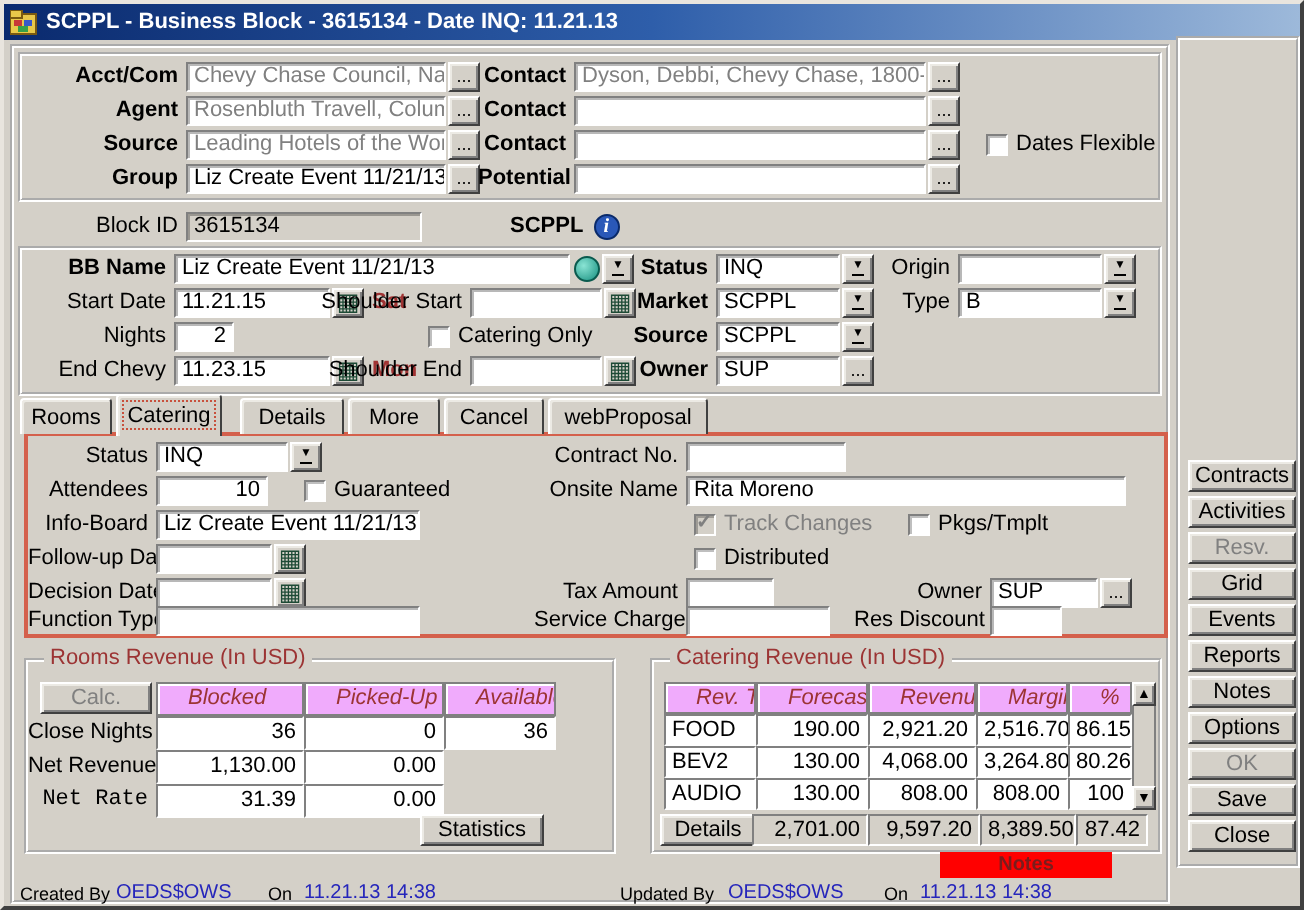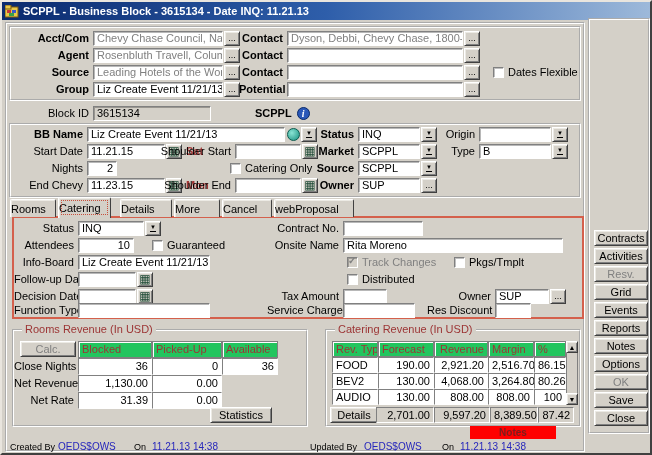--- a/index.html
+++ b/index.html
@@ -25,32 +25,32 @@
   .gbox { border:2px groove #ffffff; }
   .legend { position:absolute; top:-8px; left:8px; background:#d4d0c8; padding:0 3px;
             color:#9c3434; white-space:nowrap; }
   .titlebar { position:absolute; left:0; top:0; width:648px; height:18px;
               background:linear-gradient(to right,#0a2a6e,#2e5eaa 50%,#9db9da);
               display:flex; align-items:center; gap:4px; padding-left:3px;
               color:#fff; font-weight:bold; }
   .tab { position:absolute; top:197px; height:18px; background:#d4d0c8;
          border:1px solid; border-color:#fff #404040 #404040 #fff;
          box-shadow:inset 1px 1px 0 #eceae4; border-bottom:none;
-         display:flex; align-items:center; border-radius:2px 2px 0 0; z-index:2; }
+         display:flex; align-items:center; justify-content:center; border-radius:2px 2px 0 0; z-index:2; }
   .tab.active { top:195px; height:21px; z-index:3; outline:1px dotted #c8503c; outline-offset:-4px; }
   .redpanel { border:2px solid #d4604c; background:#d4d0c8; }
   .cb { width:11px; height:11px; background:#fff; border:1px solid; border-color:#808080 #fff #fff #808080;
         box-shadow:inset 1px 1px 0 rgba(0,0,0,.25); position:relative; flex:none; }
   .cb.checked::after { content:"✓"; position:absolute; left:0; top:-3px; font-size:10px;
         font-weight:bold; color:#808080; }
   .cb.disabled { background:#d4d0c8; }
   .cblbl { padding-left:4px; white-space:nowrap; }
-  .hdrcell { color:#9c3434; background:#22c55e; border:1px solid #808080;
-             box-shadow:inset 1px 1px 0 #fff; padding:1px 3px; height:17px; flex:none;
-             white-space:nowrap; overflow:hidden; }
+  .hdrcell { color:#9c3434; background:#f0abfc; border:1px solid #808080;
+             box-shadow:inset 1px 1px 0 #fff; padding:1px 15px; height:17px; flex:none;
+             white-space:nowrap; overflow:hidden;font-style:italic; }
   .cell { background:#fff; border:1px solid; border-color:#808080 #fff #fff #808080;
           text-align:right; padding:1px 3px; height:17px; flex:none; white-space:nowrap; }
   .cell.left { text-align:left; }
   .cell.gray { background:#d4d0c8; border-color:transparent; box-shadow:none; }
   .rowlbl { text-align:right; padding:2px 4px 0 0; height:17px; flex:none; white-space:nowrap; }
   .tcell16 { height:16px; }
   .day { color:#a03434; font-weight:bold; padding-left:4px; }
   .lov-glyph { font-size:6px; line-height:5px; border-bottom:1px solid #000; padding-bottom:1px; }
   .cal-glyph { font-size:12px; line-height:10px; color:#1d4a35; }
   .globe { width:13px; height:13px; border-radius:50%;
@@ -189,21 +189,21 @@
     <span class="day">Mon</span>
   </div>
 
   <div class="frow" style="left:150px;top:141px;">
     <span class="lbl" style="width:83px;">Shoulder Start</span>
     <div class="fld" style="width:66px;"></div>
     <div class="btn sbtn">
         <span class="cal-glyph">▦</span>
       </div>
   </div>
-  <div class="frow" style="left:228px;top:158px;">
+  <div class="frow" style="left:212px;top:158px;">
     <span class="cb"></span>
     <span class="cblbl">Catering Only</span>
   </div>
   <div class="frow" style="left:150px;top:175px;">
     <span class="lbl" style="width:83px;">Shoulder End</span>
     <div class="fld" style="width:66px;"></div>
     <div class="btn sbtn">
         <span class="cal-glyph">▦</span>
       </div>
   </div>
@@ -365,21 +365,21 @@
       <div class="cell" style="width:70px;">0</div>
       <div class="cell" style="width:56px;">36</div>
     </div>
     <div class="frow" style="left:0;top:44px;height:17px;">
       <div class="rowlbl" style="width:64px;">Net Revenue</div>
       <div class="cell" style="width:74px;">1,130.00</div>
       <div class="cell" style="width:70px;">0.00</div>
       <div class="cell gray" style="width:56px;"></div>
     </div>
     <div class="frow" style="left:0;top:61px;height:17px;">
-      <div class="rowlbl" style="width:64px;">Net Rate</div>
+      <div class="rowlbl" style="width:64px;font-family:Liberation Mono, monospace;">Net Rate</div>
       <div class="cell" style="width:74px;">31.39</div>
       <div class="cell" style="width:70px;">0.00</div>
       <div class="cell gray" style="width:56px;"></div>
     </div>
     <div class="btn abs" style="left:196px;top:76px;width:62px;height:16px;">
         <span>Statistics</span>
       </div>
   </div>
 
   <div class="abs gbox" style="left:323px;top:327px;width:256px;height:98px;">

